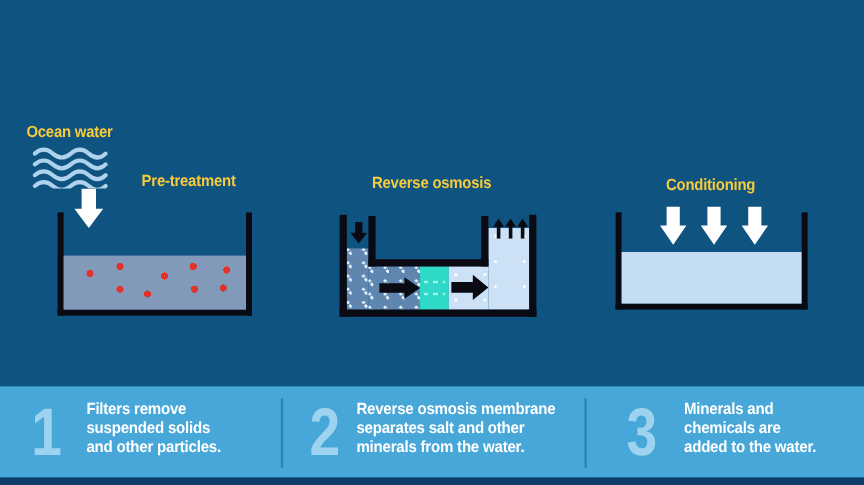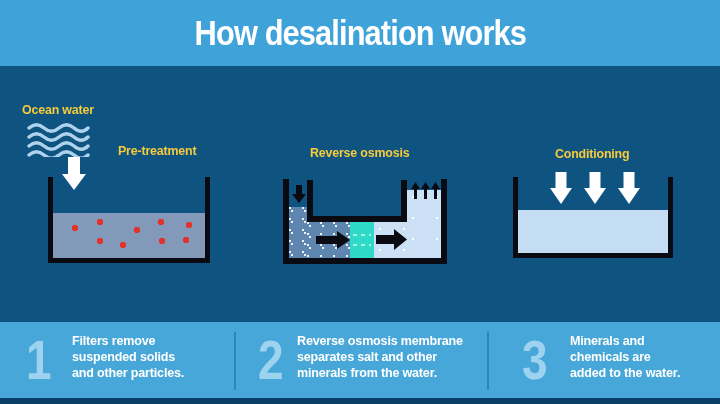--- a/index.html
+++ b/index.html
@@ -57,23 +57,20 @@
   .step-text{position:absolute;color:#FFFFFF;font-size:13.5px;font-weight:bold;line-height:16px;
     letter-spacing:-0.2px;transform:scaleX(0.93);transform-origin:left top;white-space:nowrap;}
   .divider{position:absolute;top:10px;width:2px;height:58px;background:#2E86B8;}
   .bottom-strip{position:absolute;left:0;top:398px;width:720px;height:6px;background:#0A3E68;}
 </style>
 </head>
 <body>
 
 <div class="canvas">
 
-  <div class="banner">
-    <span class="title">How desalination works</span>
-  </div>
 
   <div class="stage-label" style="left:22px;top:102px;">Ocean water</div>
 
   <svg class="abs" style="left:27px;top:122px;" width="63" height="35" viewBox="0 0 63 35">
     <g fill="none" stroke="#AFD3EC" stroke-width="3.4" stroke-linecap="round">
       <path d="M2,6 Q9.5,-0.5 17,6 T32,6 T47,6 T61,6"></path>
       <path d="M2,15 Q9.5,8.5 17,15 T32,15 T47,15 T61,15"></path>
       <path d="M2,24 Q9.5,17.5 17,24 T32,24 T47,24 T61,24"></path>
       <path d="M2,33 Q9.5,26.5 17,33 T32,33 T47,33 T61,33"></path>
     </g>

